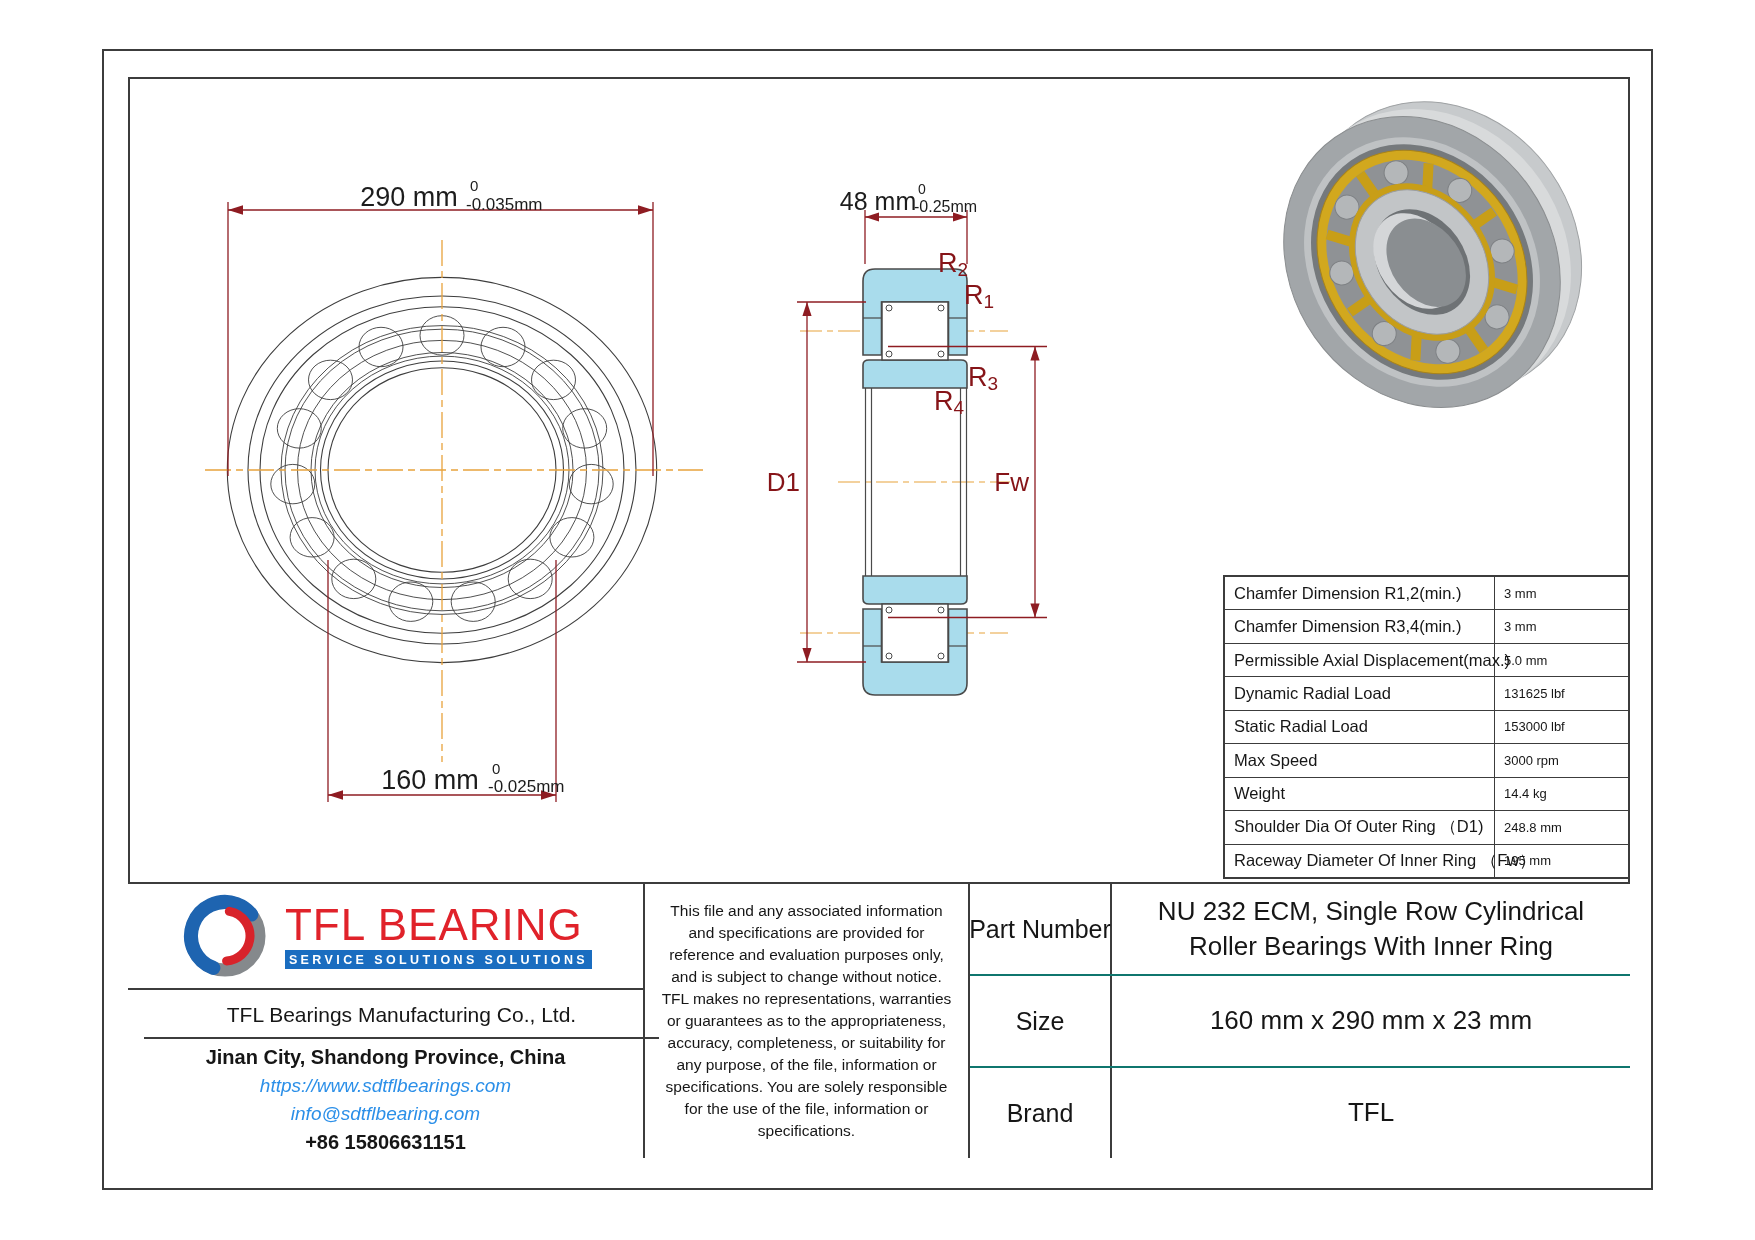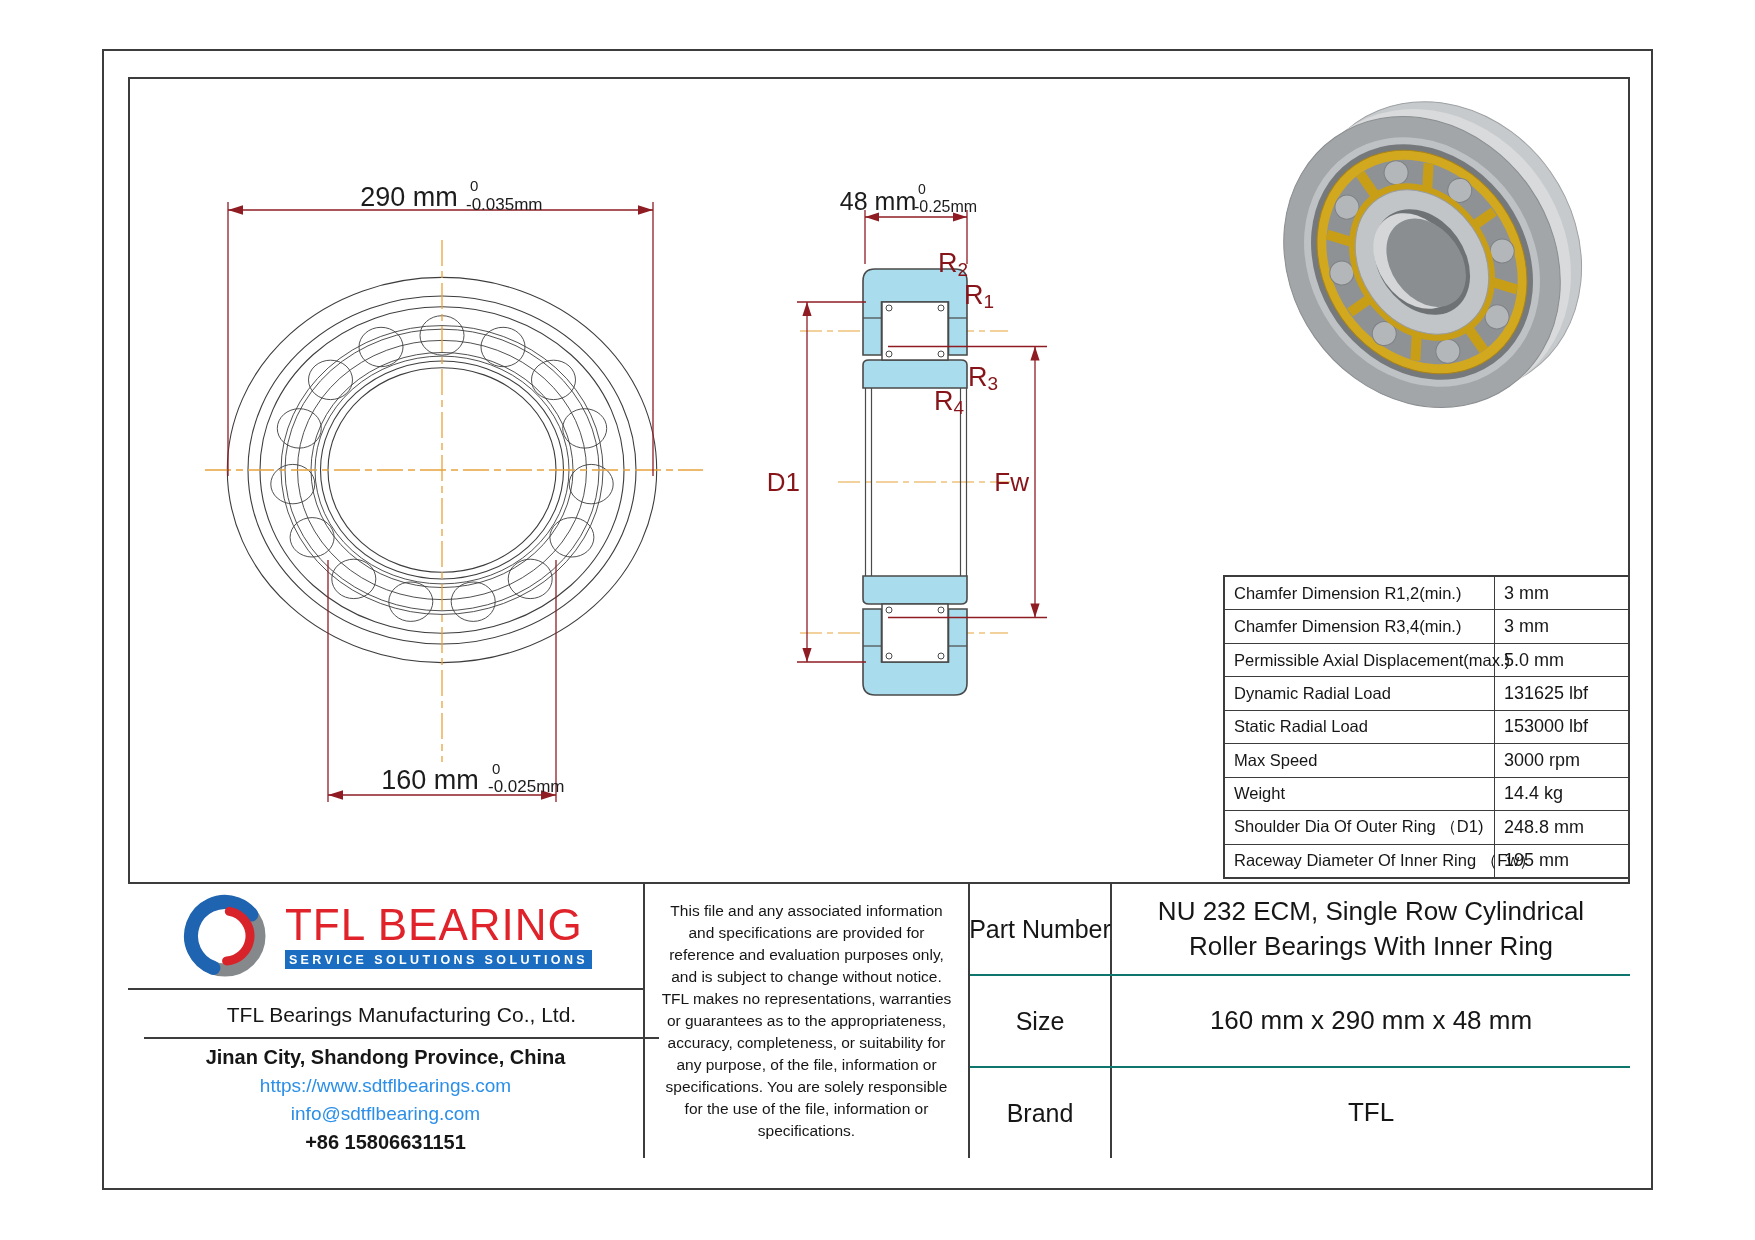--- a/index.html
+++ b/index.html
@@ -14,37 +14,37 @@
   
   #drawing { left:128px; top:77px; }
 
   
   .spec-table { left:1223px; top:575px; width:407px; height:304px; border:2px solid #3c3c3c;
                 display:flex; flex-direction:column; background:#fff; }
   .spec-row { flex:1; display:flex; align-items:stretch; }
   .spec-row + .spec-row { border-top:1.7px solid #3c3c3c; }
   .spec-label { width:270px; border-right:1.7px solid #3c3c3c; display:flex; align-items:center;
                 padding-left:9px; font-size:16.5px; white-space:nowrap; }
-  .spec-value { flex:1; display:flex; align-items:center; padding-left:9px; font-size:18px; white-space:nowrap; }
+  .spec-value { flex:1; display:flex; align-items:center; padding-left:9px; font-size:13px; white-space:nowrap; }
 
   
   .title-block { left:128px; top:882px; width:1502px; height:278px; border-top:2px solid #3c3c3c; background:#fff; }
   .logo-cell { left:0; top:0; width:517px; height:274px; border-right:2px solid #3c3c3c; }
   .logo-row { left:0; top:0; width:515px; height:106px; border-bottom:2px solid #3c3c3c;
               display:flex; align-items:center; justify-content:center; gap:14px; }
   .logo-text { display:flex; flex-direction:column; align-items:stretch; }
   .logo-wordmark { color:#e0222a; font-weight:normal; font-size:44px; line-height:1.02; letter-spacing:1px; white-space:nowrap; }
   .logo-tagline { background:#1a6dc0; color:#ffffff; font-weight:bold; font-size:12.5px; letter-spacing:3.4px;
                   text-align:center; padding:3px 4px 2px 4px; margin-top:2px; white-space:nowrap; }
   .company-row { left:16px; top:108px; width:515px; height:47px; border-bottom:2px solid #3c3c3c;
                  display:flex; align-items:center; justify-content:center; font-size:21px; white-space:nowrap; }
   .contact-row { left:0; top:157px; width:515px; height:117px; display:flex; flex-direction:column;
                  align-items:center; justify-content:center; gap:6px; }
   .contact-address { font-size:20px; font-weight:bold; }
-  .contact-link { font-size:19px; color:#2b8fe8; text-decoration:none; }
+  .contact-link { font-size:19px; color:#2b8fe8; text-decoration:none;font-style:italic; }
   .contact-phone { font-size:20px; font-weight:bold; }
 
   .disclaimer-cell { left:517px; top:0; width:325px; height:274px; border-right:2px solid #3c3c3c;
                      display:flex; align-items:center; justify-content:center; padding:8px 12px; }
   .disclaimer-text { font-size:15.5px; line-height:1.42; text-align:center; }
 
   .fields-cell { left:842px; top:0; width:660px; height:274px; display:flex; flex-direction:column; }
   .field-row { flex:1; display:flex; }
   .field-row + .field-row { border-top:2px solid #0f766e; }
   .field-label { width:142px; border-right:2px solid #3c3c3c; display:flex; align-items:center;
@@ -308,20 +308,20 @@
     <div class="disclaimer-text">This file and any associated information and specifications are provided for reference and evaluation purposes only, and is subject to change without notice. TFL makes no representations, warranties or guarantees as to the appropriateness, accuracy, completeness, or suitability for any purpose, of the file, information or specifications.  You are solely responsible for the use of the file, information or specifications.</div>
   </div>
 
   <div class="abs fields-cell">
     <div class="field-row">
       <div class="field-label">Part Number</div>
       <div class="field-value">NU 232 ECM, Single Row Cylindrical Roller Bearings With Inner Ring</div>
     </div>
     <div class="field-row">
       <div class="field-label">Size</div>
-      <div class="field-value">160 mm x 290 mm x 48 mm</div>
+      <div class="field-value">160 mm x 290 mm x 23 mm</div>
     </div>
     <div class="field-row">
       <div class="field-label">Brand</div>
       <div class="field-value">TFL</div>
     </div>
   </div>
 </div>
 
 </body></html>

